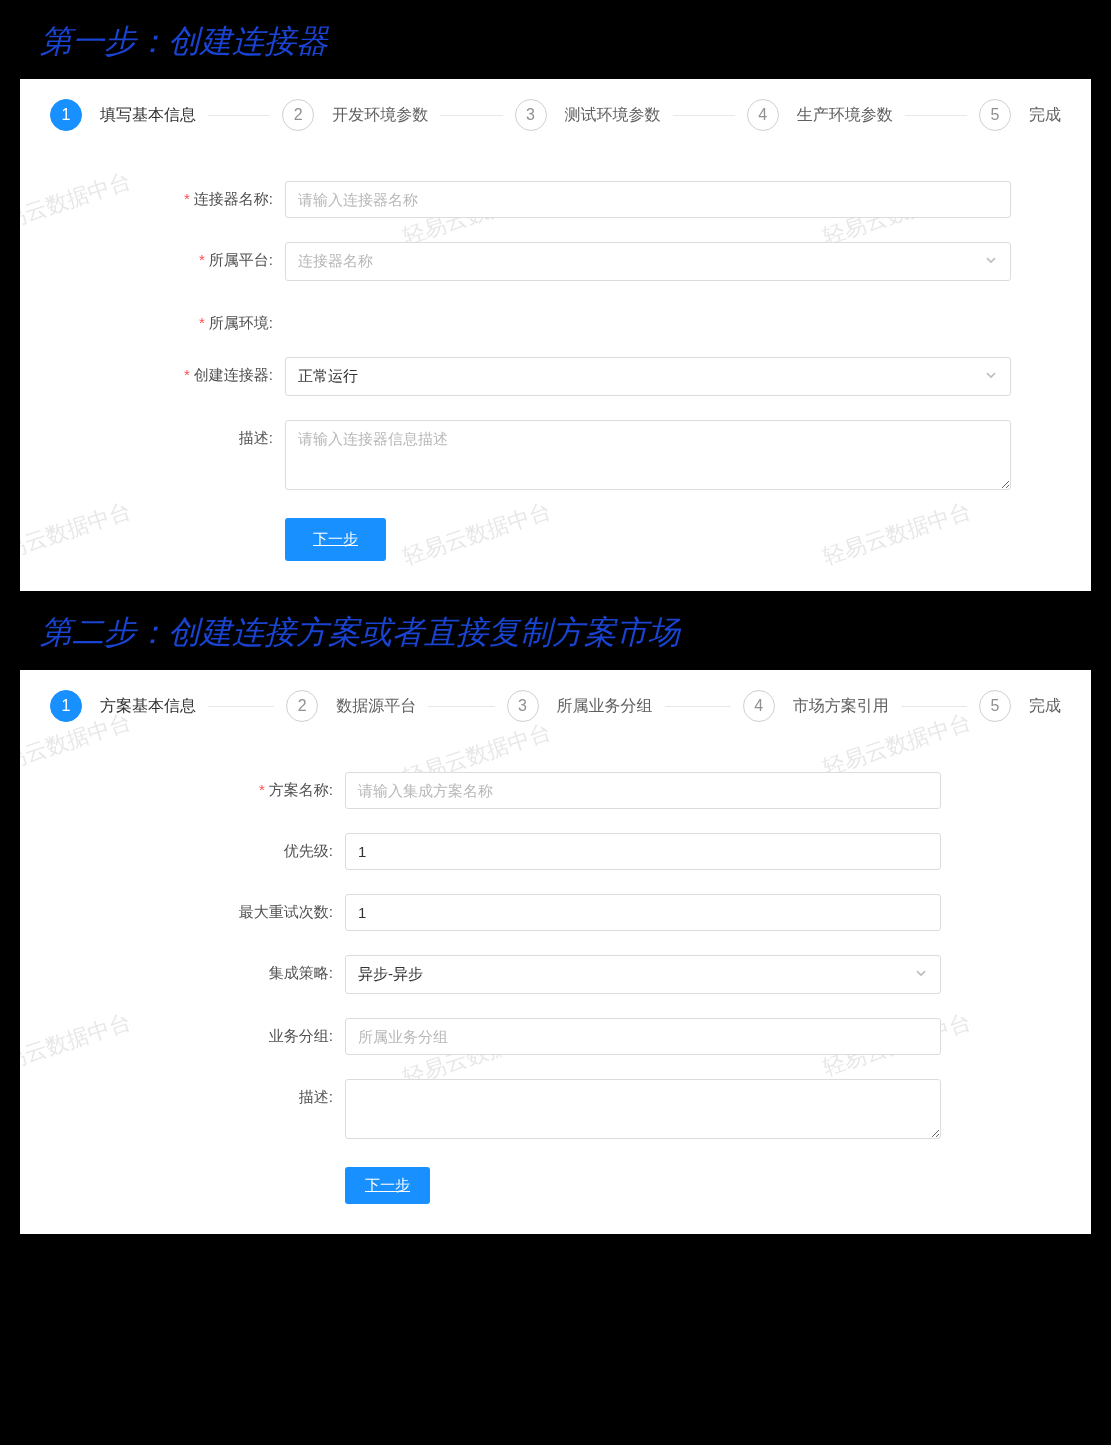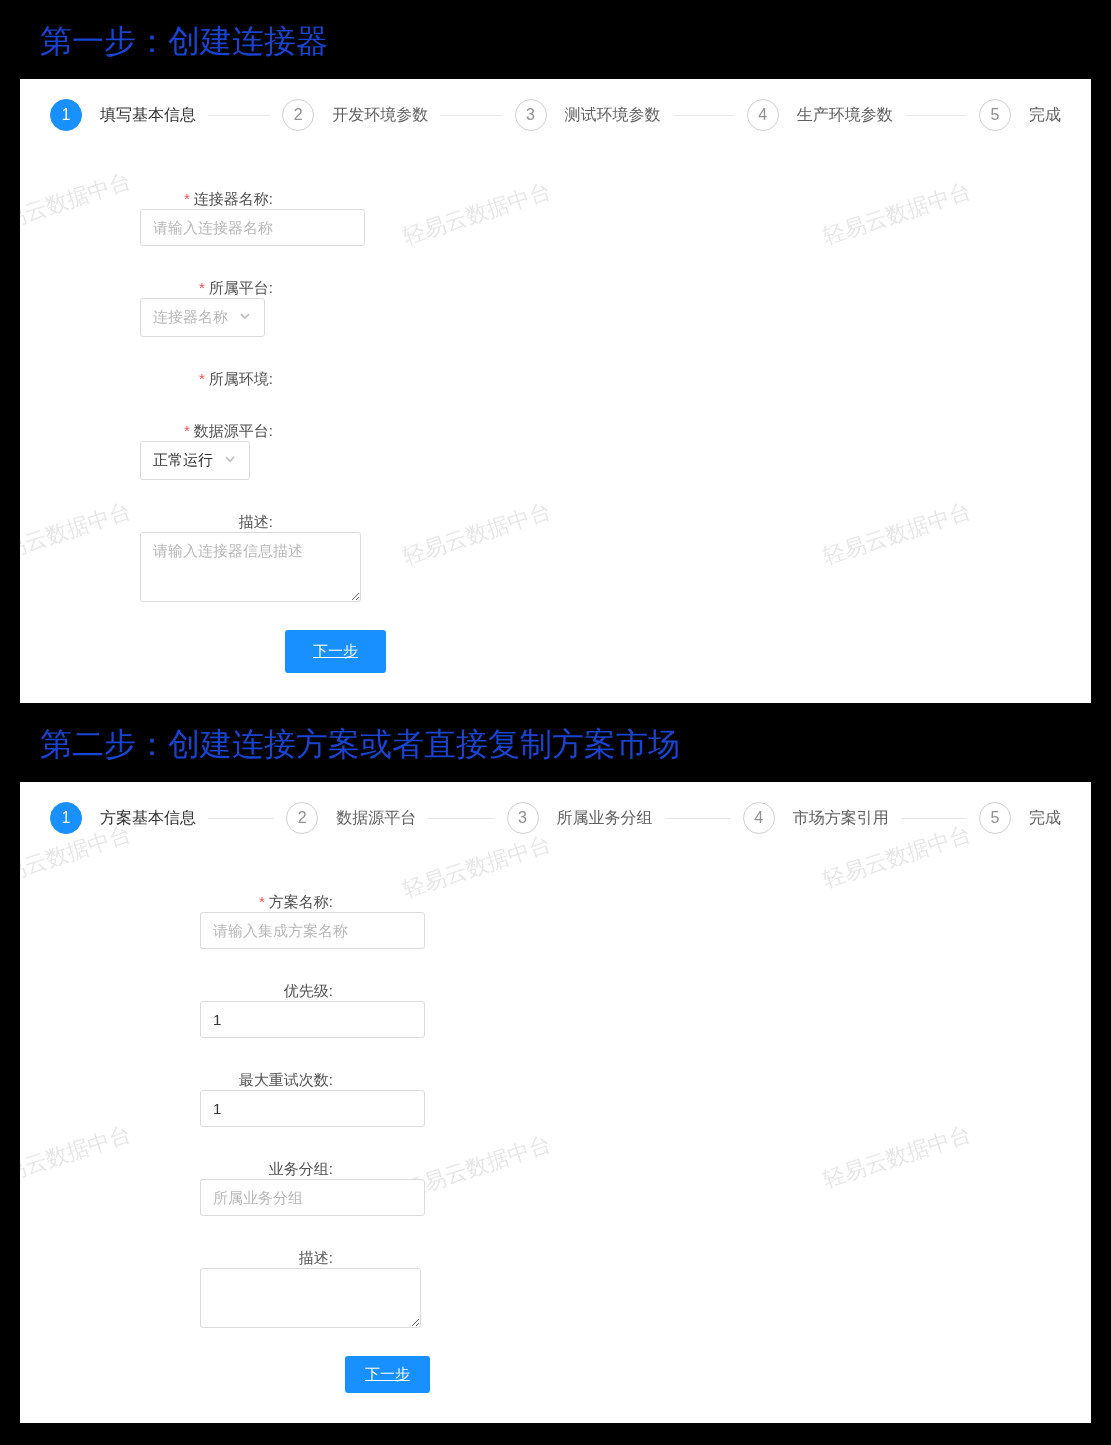--- a/index.html
+++ b/index.html
@@ -8,20 +8,21 @@
       font-family: "PingFang SC", "Microsoft YaHei", Arial, sans-serif;
       padding: 0;
       width: 1111px;
     }
     .section-title {
       color: #1943d1;
       font-size: 32px;
       font-weight: 500;
       padding: 20px 40px 15px 40px;
       background: #000;
+      font-style: italic;
     }
     .panel {
       background: #fff;
       margin: 0 20px 0 20px;
       padding: 20px 30px 30px 30px;
       position: relative;
       overflow: hidden;
     }
     .watermark {
       position: absolute;
@@ -81,21 +82,20 @@
       padding-right: 50px;
     }
     .form-container.narrow {
       padding-left: 150px;
       padding-right: 120px;
     }
     .form-row {
       display: flex;
       align-items: flex-start;
       margin-bottom: 24px;
-      flex-direction: column;
     }
     .form-label {
       width: 145px;
       text-align: right;
       font-size: 15px;
       color: #505050;
       padding-right: 12px;
       padding-top: 9px;
       flex-shrink: 0;
     }
@@ -221,21 +221,21 @@
         <div class="form-select placeholder">连接器名称</div>
         <span class="select-arrow"><svg viewBox="0 0 12 12">
               <polyline points="2,4 6,8 10,4"></polyline>
             </svg></span>
       </div>
     </div>
     <div class="form-row">
       <div class="form-label required">所属环境:</div>
     </div>
     <div class="form-row">
-      <div class="form-label required">数据源平台:</div>
+      <div class="form-label required">创建连接器:</div>
       <div class="form-control-wrap">
         <div class="form-select">正常运行</div>
         <span class="select-arrow"><svg viewBox="0 0 12 12">
               <polyline points="2,4 6,8 10,4"></polyline>
             </svg></span>
       </div>
     </div>
     <div class="form-row">
       <div class="form-label">描述:</div>
       <div class="form-control-wrap">
@@ -298,20 +298,29 @@
         <input class="form-input" value="1" style="">
       </div>
     </div>
     <div class="form-row">
       <div class="form-label">最大重试次数:</div>
       <div class="form-control-wrap">
         <input class="form-input" value="1" style="">
       </div>
     </div>
     <div class="form-row">
+      <div class="form-label">集成策略:</div>
+      <div class="form-control-wrap">
+        <div class="form-select">异步-异步</div>
+        <span class="select-arrow"><svg viewBox="0 0 12 12">
+              <polyline points="2,4 6,8 10,4"></polyline>
+            </svg></span>
+      </div>
+    </div>
+    <div class="form-row">
       <div class="form-label">业务分组:</div>
       <div class="form-control-wrap">
         <input class="form-input" placeholder="所属业务分组" style="">
       </div>
     </div>
     <div class="form-row">
       <div class="form-label">描述:</div>
       <div class="form-control-wrap">
         <textarea class="form-textarea" style="min-height: 60px;"></textarea>
       </div>

